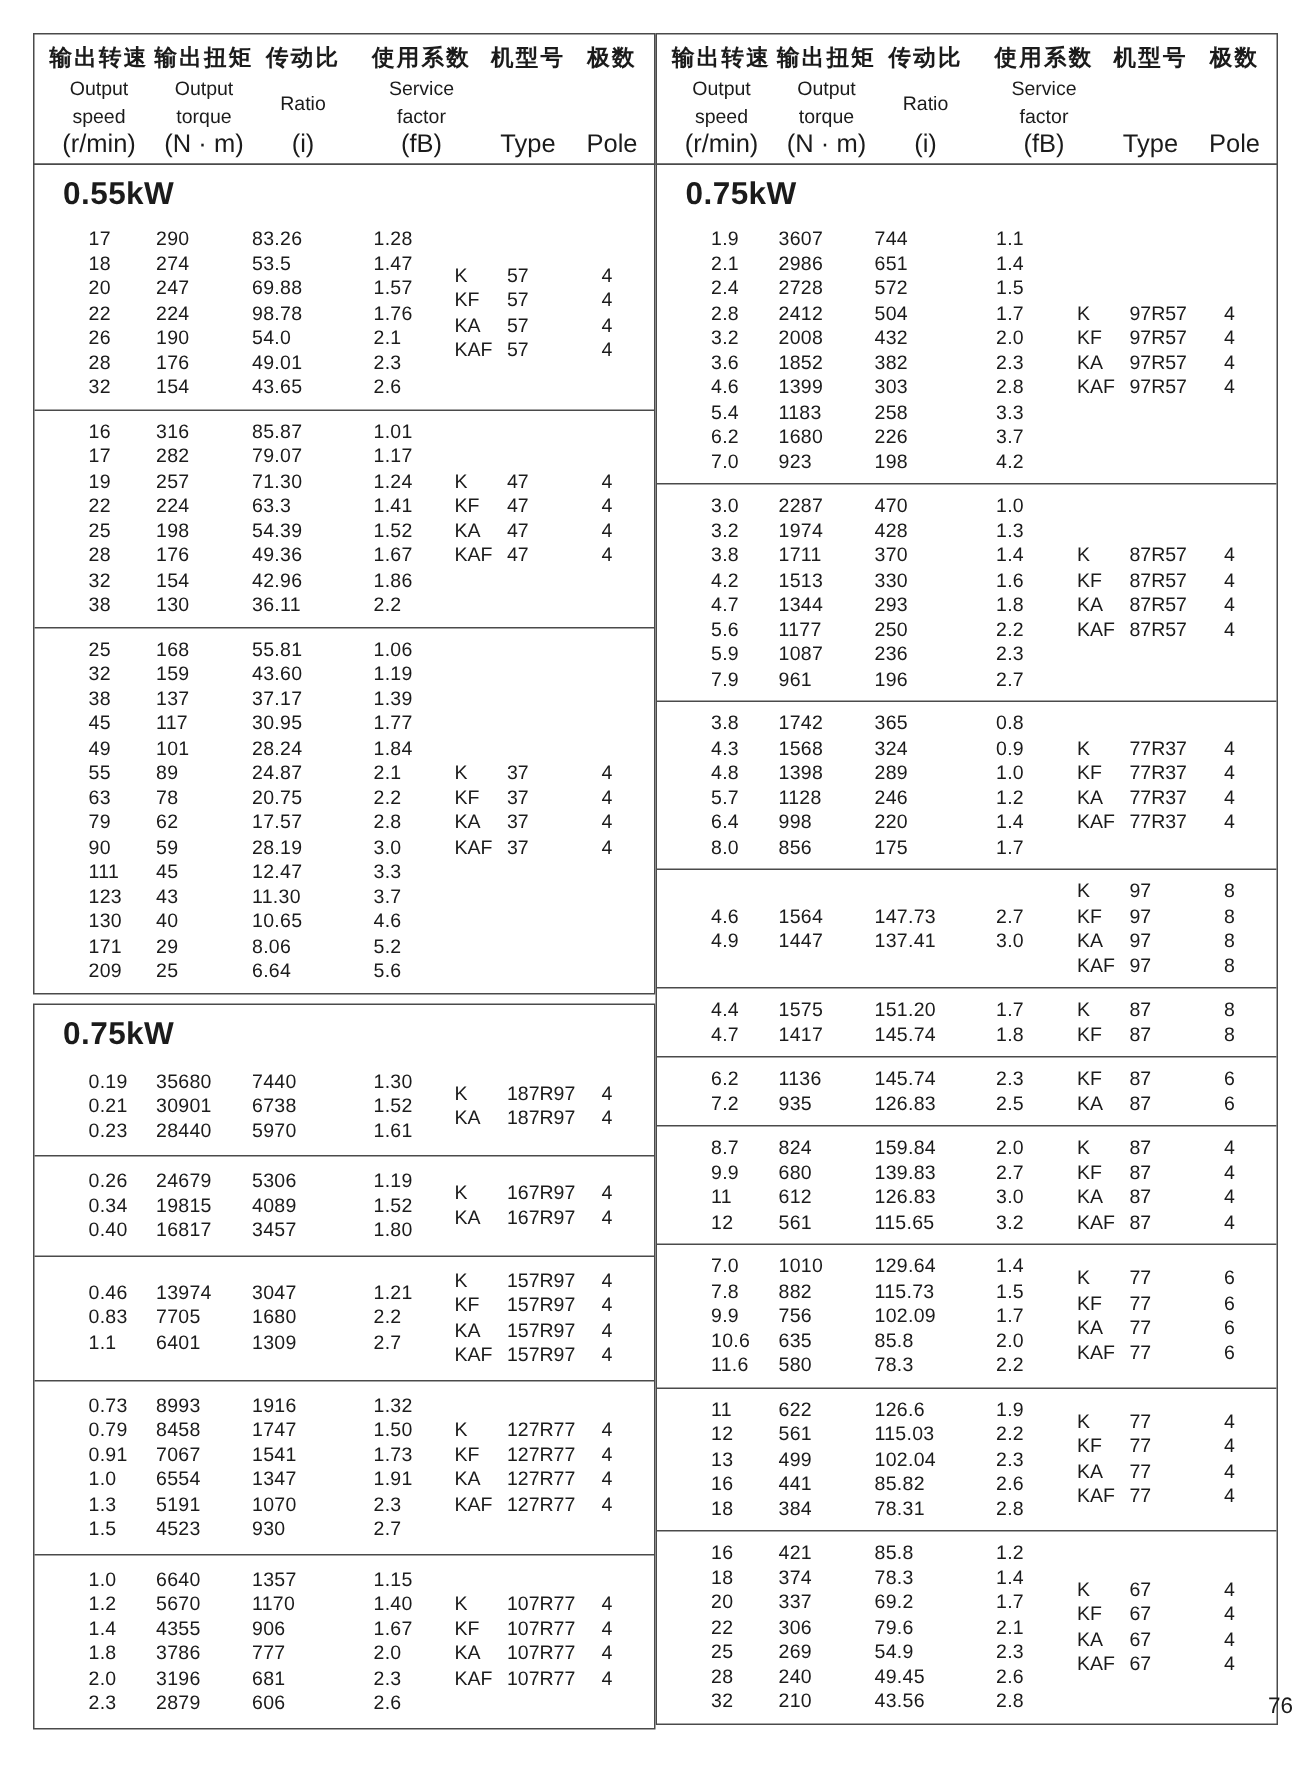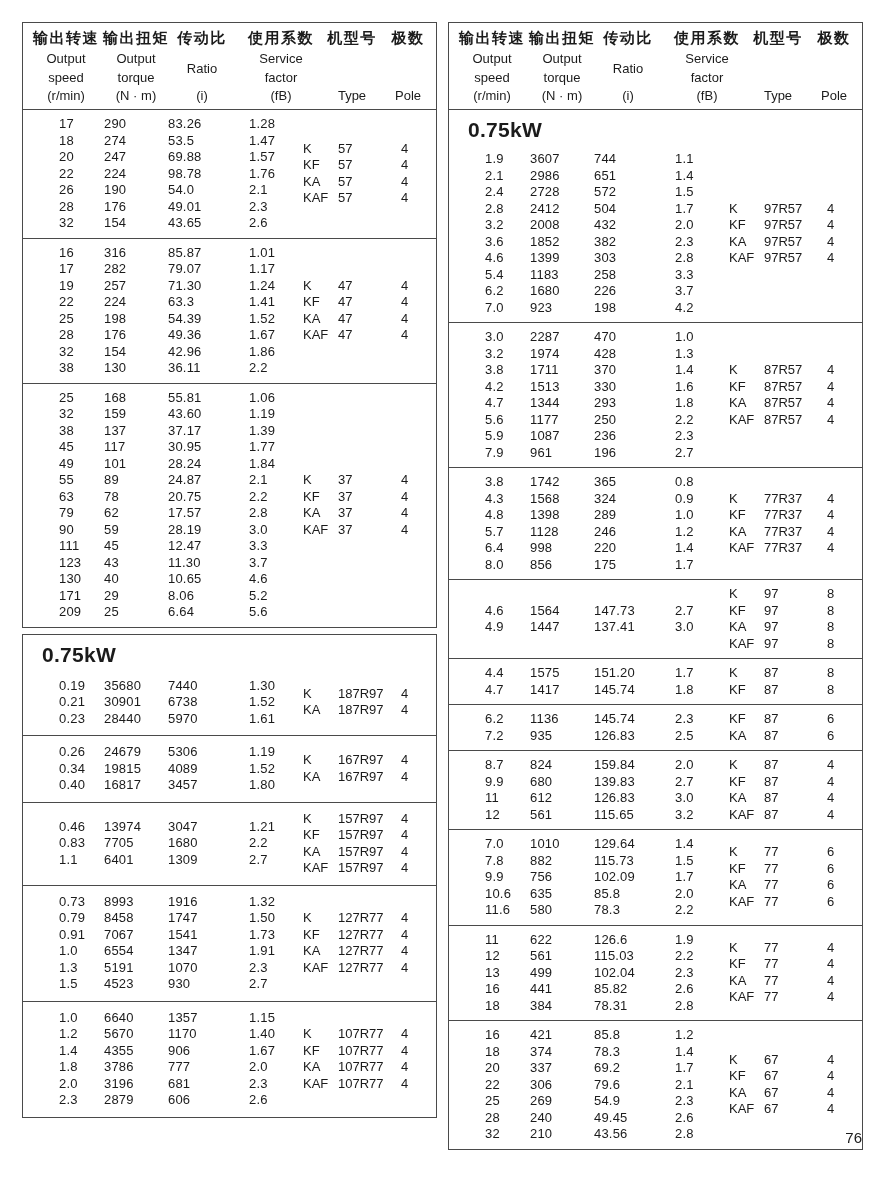--- a/index.html
+++ b/index.html
@@ -1,32 +1,32 @@
 <!DOCTYPE html>
 <html><head>
 <meta charset="utf-8">
 <style>
   html,body{margin:0;padding:0;}
   body{
     width:875px;height:1191px;position:relative;background:#ffffff;
     font-family:"Liberation Sans", sans-serif;color:#1b1b1b;
     -webkit-font-smoothing:antialiased;
   }
-  .tables{position:absolute;left:22px;top:22px;display:flex;gap:11px;}
+  .tables{position:absolute;left:22px;top:22px;display:flex;}
   .col{width:415px;}
   
   .thead{position:relative;height:86px;border:1px solid #4a4a4a;}
   .hcell{
     position:absolute;top:6px;bottom:6px;transform:translateX(-50%);
     display:flex;flex-direction:column;justify-content:space-between;
     align-items:center;text-align:center;
   }
   .hzh{font-size:15px;font-weight:600;letter-spacing:1.5px;white-space:nowrap;}
   .hen{font-size:13px;line-height:14px;white-space:nowrap;}
-  .hunit{font-size:13px;line-height:14px;white-space:nowrap;}
+  .hunit{font-size:17px;line-height:14px;white-space:nowrap;}
   
   section.section{border:1px solid #4a4a4a;margin-top:-1px;background:#fff;}
   section.section + section.section{margin-top:6px;}
   .power{font-size:21px;font-weight:700;padding:8px 0 3px 19px;letter-spacing:0.3px;}
   .block{display:flex;padding:6px 0;}
   .block + .block{border-top:1px solid #4a4a4a;}
   [data-name="table-column-left"] section:nth-of-type(2) .block{padding:8px 0;}
   .rows{
     display:grid;grid-template-columns:45px 64px 81px 54px;
     margin-left:36px;align-content:center;flex:0 0 auto;
@@ -71,20 +71,21 @@
         <div class="hcell" data-name="header-cell" style="left: 329px;">
           <div class="hzh" data-name="header-label-zh">机型号</div>
           <div class="hunit" data-name="header-unit">Type</div>
         </div>
         <div class="hcell" data-name="header-cell" style="left: 385px;">
           <div class="hzh" data-name="header-label-zh">极数</div>
           <div class="hunit" data-name="header-unit">Pole</div>
         </div>
       </div>
       <section class="section" data-name="power-section">
+        <div class="power" data-name="power-label">0.55kW</div>
         <div class="block" data-name="data-block">
           <div class="rows" data-name="data-rows">
             <div class="cell" data-name="data-cell">17</div>
             <div class="cell" data-name="data-cell">290</div>
             <div class="cell" data-name="data-cell">83.26</div>
             <div class="cell" data-name="data-cell">1.28</div>
             <div class="cell" data-name="data-cell">18</div>
             <div class="cell" data-name="data-cell">274</div>
             <div class="cell" data-name="data-cell">53.5</div>
             <div class="cell" data-name="data-cell">1.47</div>

